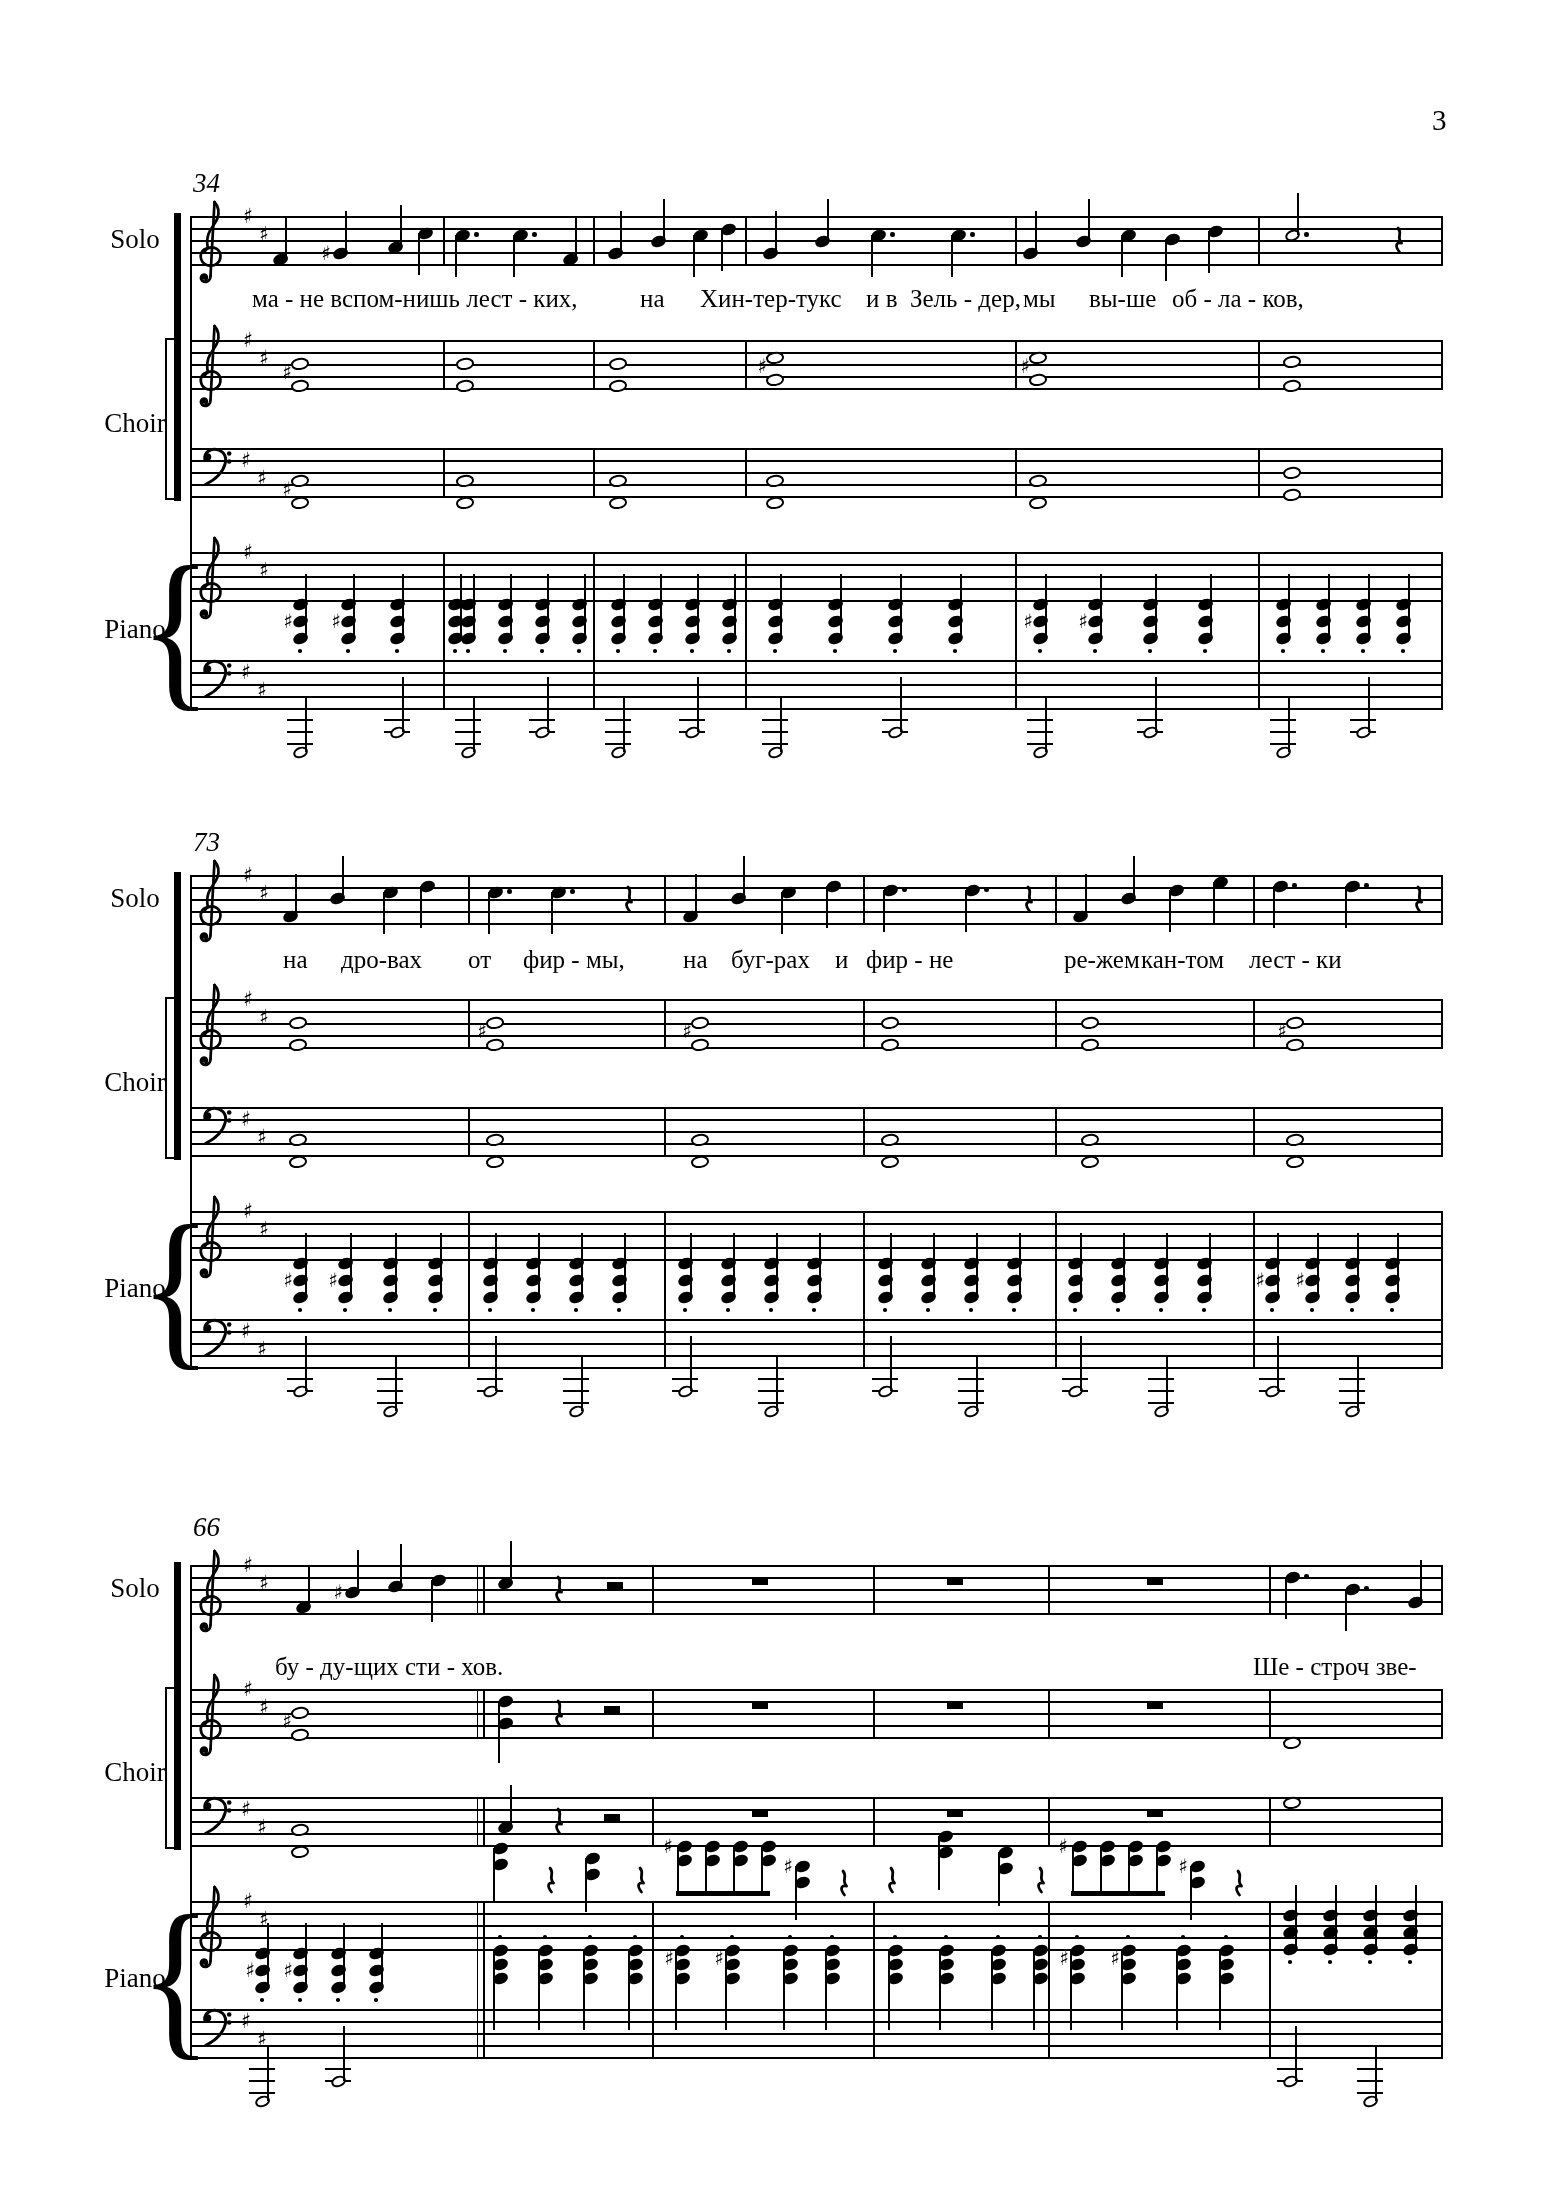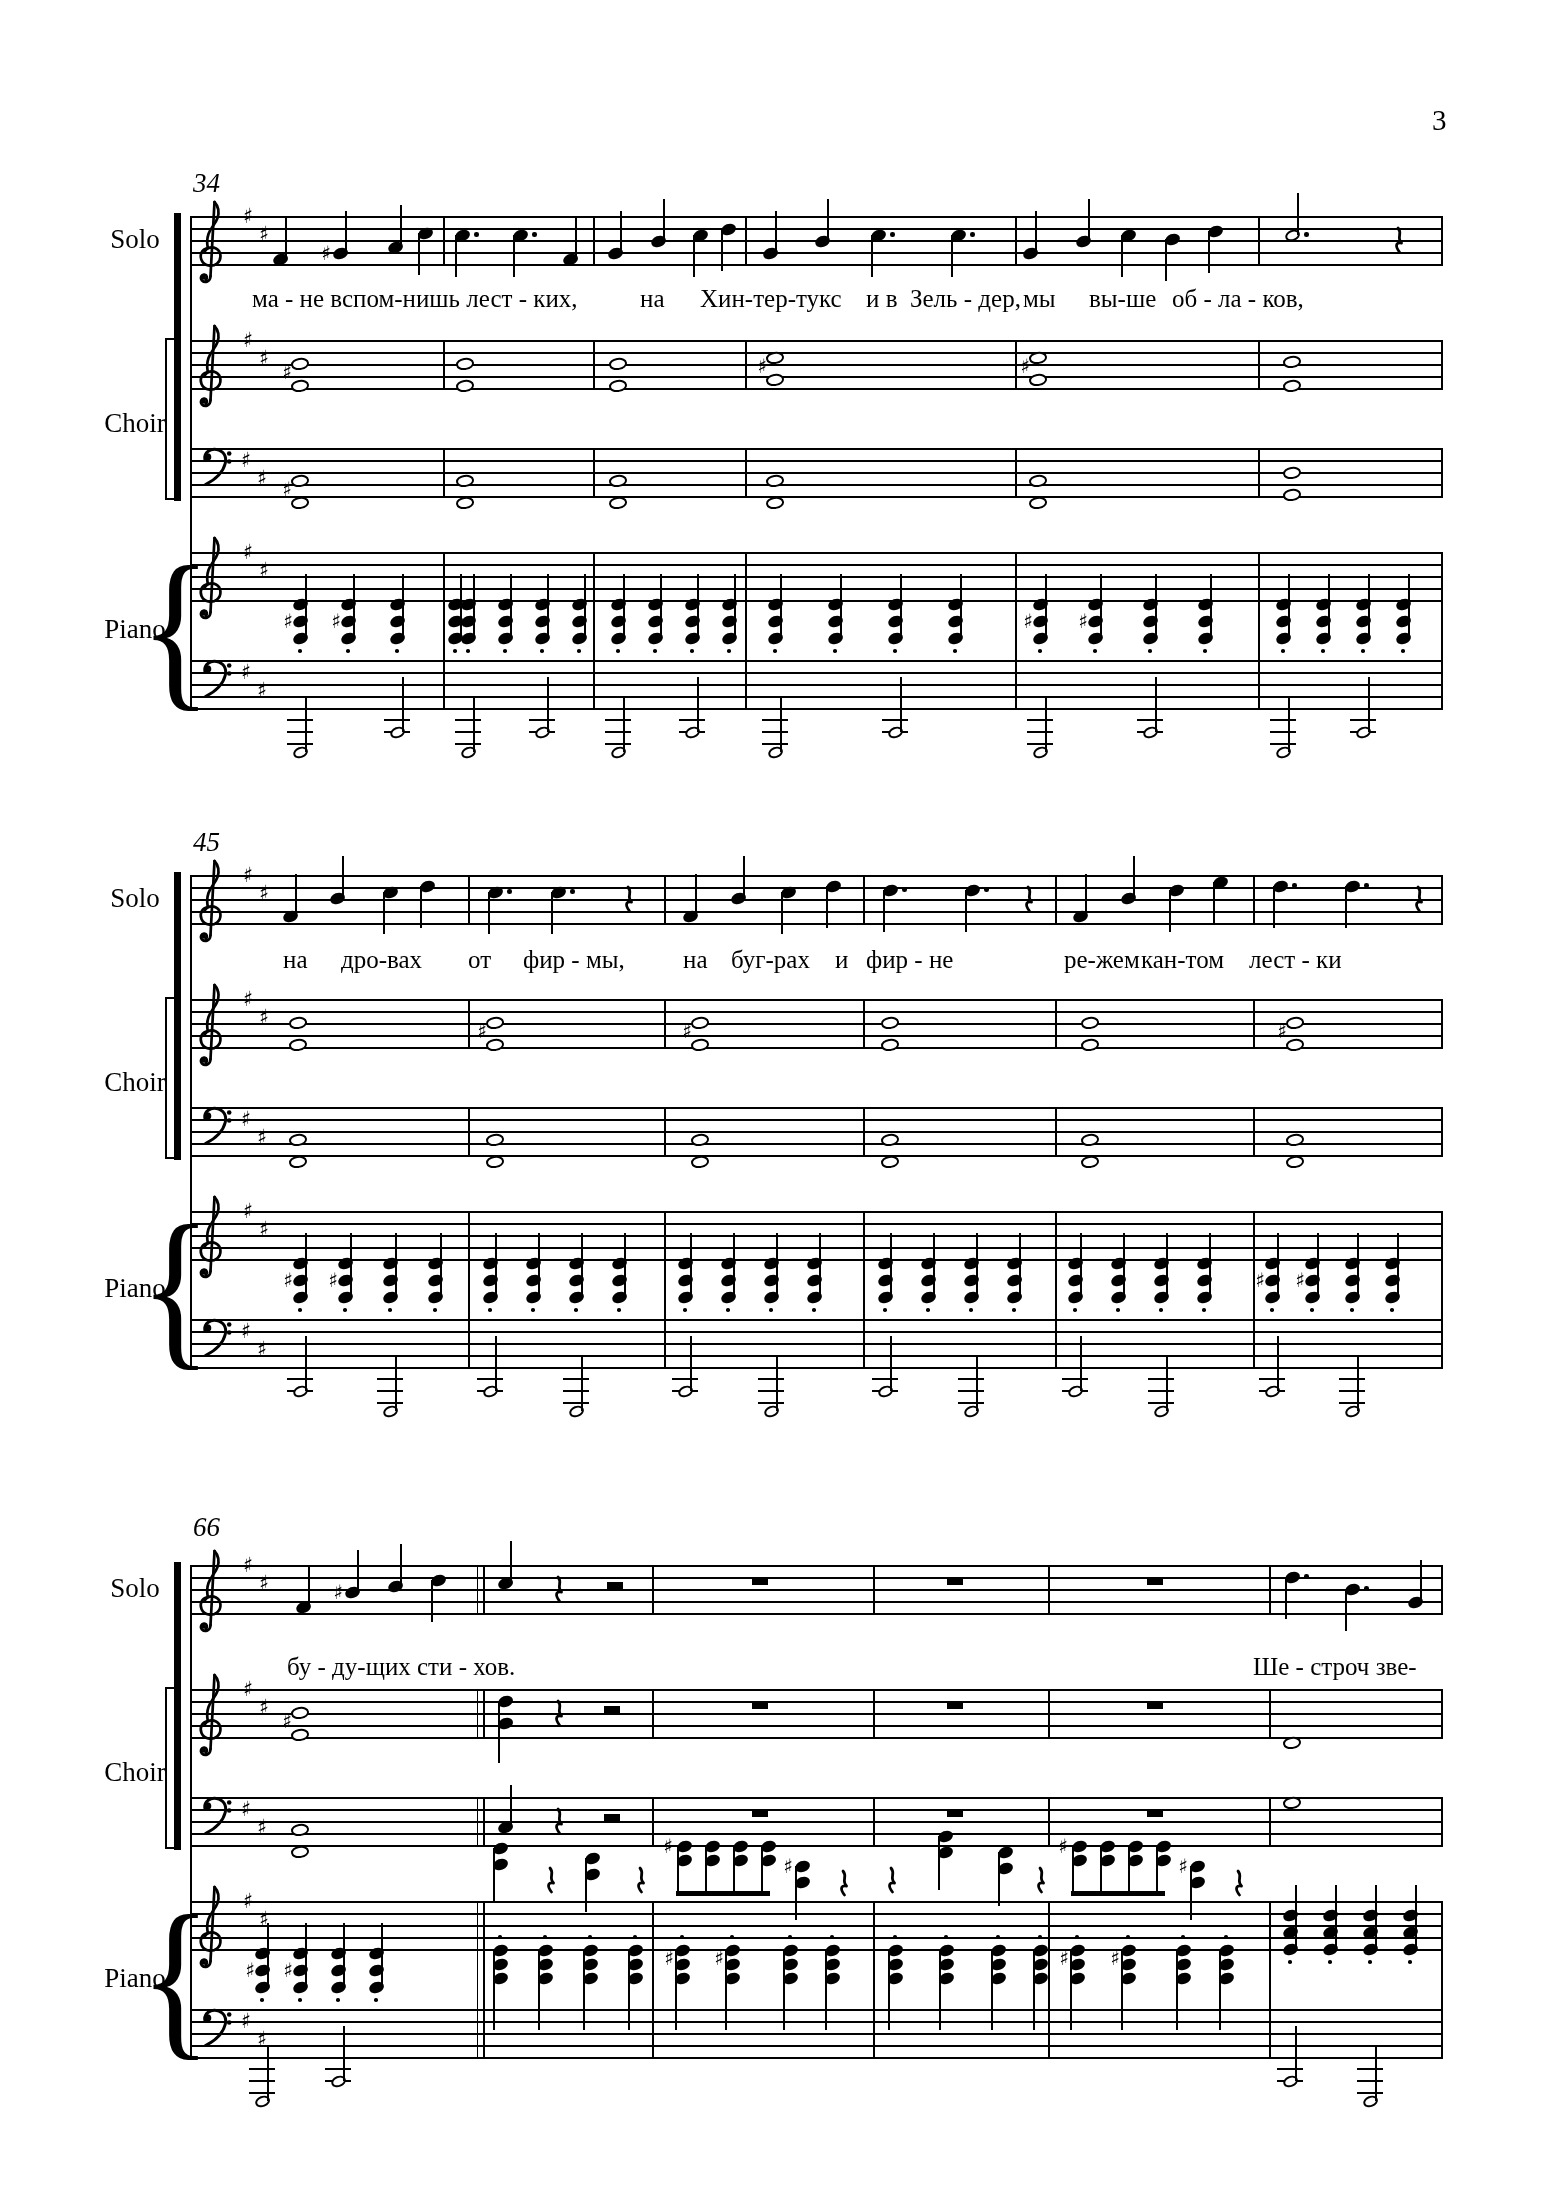--- a/index.html
+++ b/index.html
@@ -22,21 +22,21 @@
   .brace{font-size:175px;line-height:168px;transform:scaleX(.85);transform-origin:left center;}
   svg{overflow:visible;}
 </style>
 </head>
 <body>
 
 <div id="score">
   <span class="pgnum">3</span>
 
   <span class="mnum" style="top:168px">34</span>
-  <span class="mnum" style="top:827px">45</span>
+  <span class="mnum" style="top:827px">73</span>
   <span class="mnum" style="top:1512px">66</span>
 
   <span class="plabel" style="top:224px">Solo</span>
   <span class="plabel" style="top:408px">Choir</span>
   <span class="plabel" style="top:614px">Piano</span>
 
   <span class="plabel" style="top:883px">Solo</span>
   <span class="plabel" style="top:1067px">Choir</span>
   <span class="plabel" style="top:1273px">Piano</span>
 
@@ -1184,15 +1184,15 @@
     <div class="nh f" style="left: 1175.5px; top: 1944.75px;"></div>
     <div class="nh f" style="left: 1175.5px; top: 1958.75px;"></div>
     <div class="nh f" style="left: 1175.5px; top: 1972.75px;"></div>
     <div class="ln" style="left: 1176.1px; top: 1950px; width: 1.8px; height: 80px;"></div>
     <div class="stac" style="left: 1181.2px; top: 1935px;"></div>
     <div class="nh f" style="left: 1218.5px; top: 1944.75px;"></div>
     <div class="nh f" style="left: 1218.5px; top: 1958.75px;"></div>
     <div class="nh f" style="left: 1218.5px; top: 1972.75px;"></div>
     <div class="ln" style="left: 1219.1px; top: 1950px; width: 1.8px; height: 80px;"></div>
     <div class="stac" style="left: 1224.2px; top: 1935px;"></div>
-    <span class="lyr" style="left: 287px; top: 1653px;">бу - ду-щих сти - хов.</span>
+    <span class="lyr" style="left: 275px; top: 1653px;">бу - ду-щих сти - хов.</span>
     <span class="lyr" style="left: 1253px; top: 1653px;">Ше - строч зве-</span>
   </div>
 
 </body></html>

